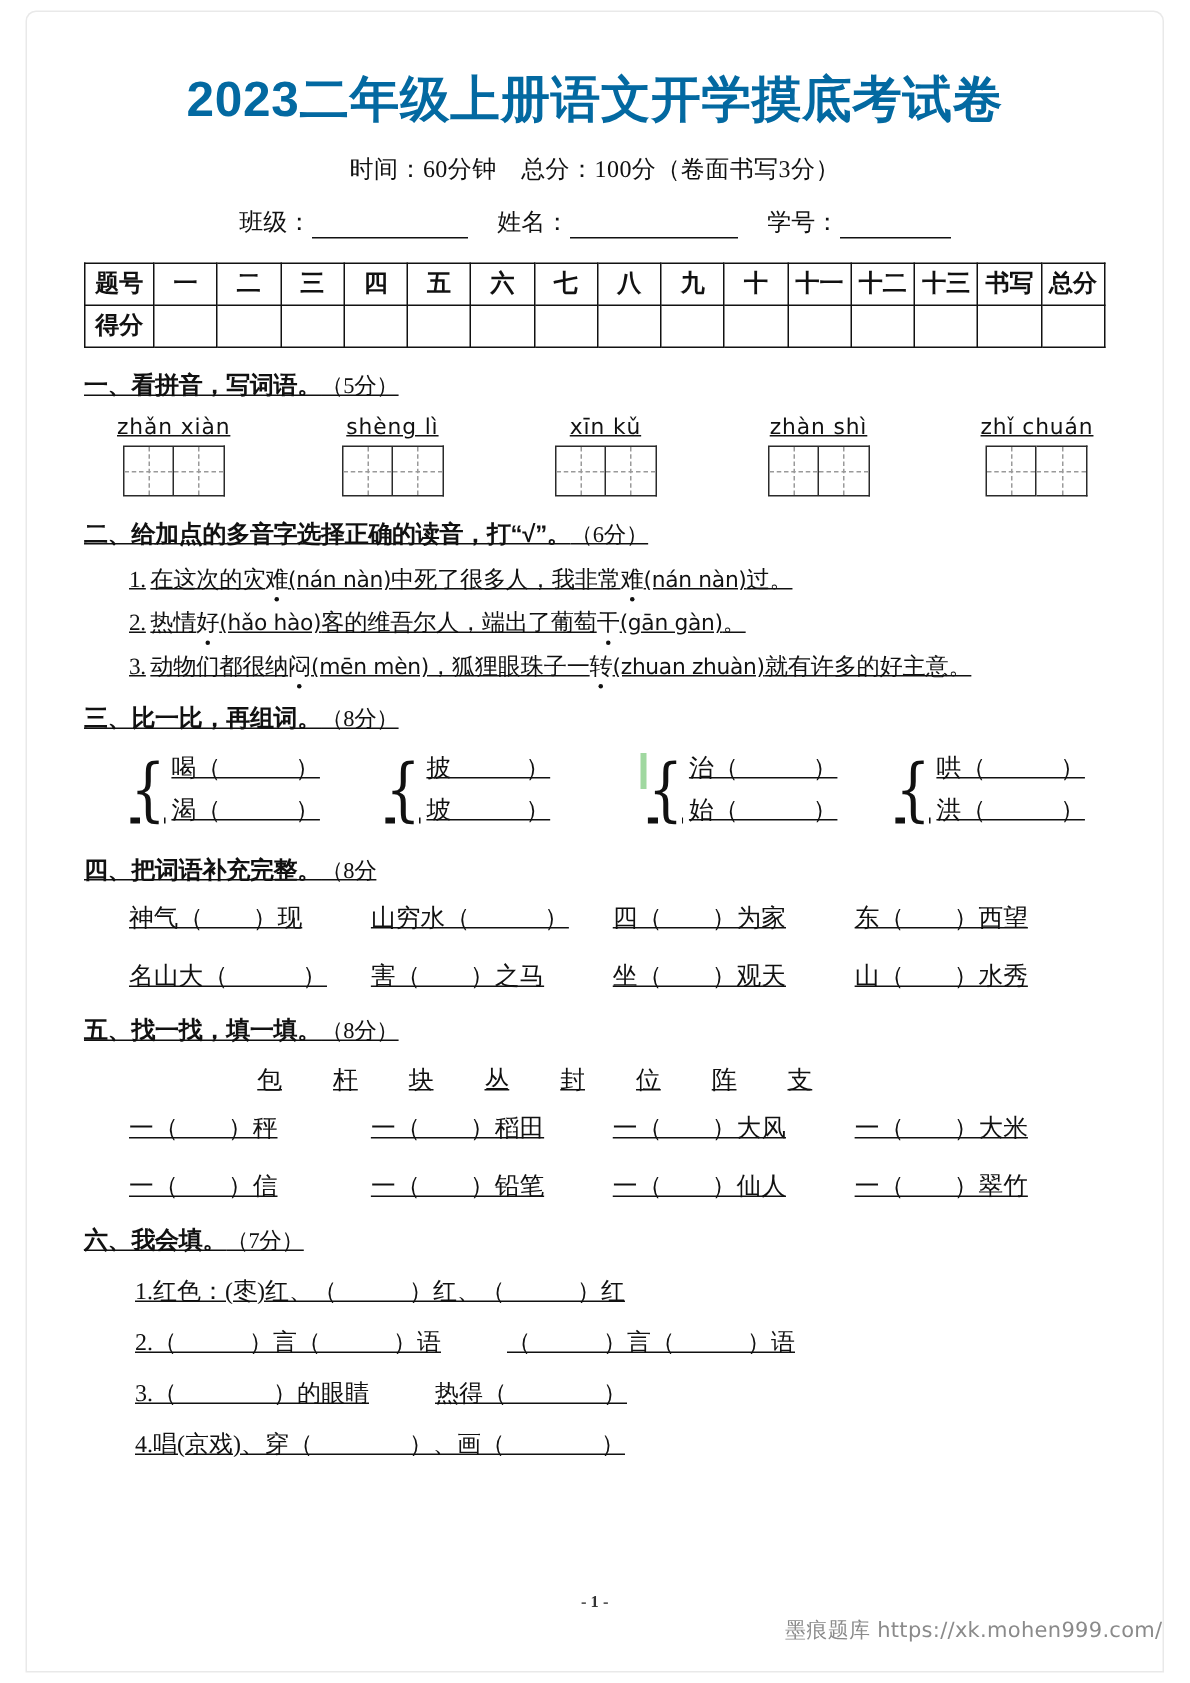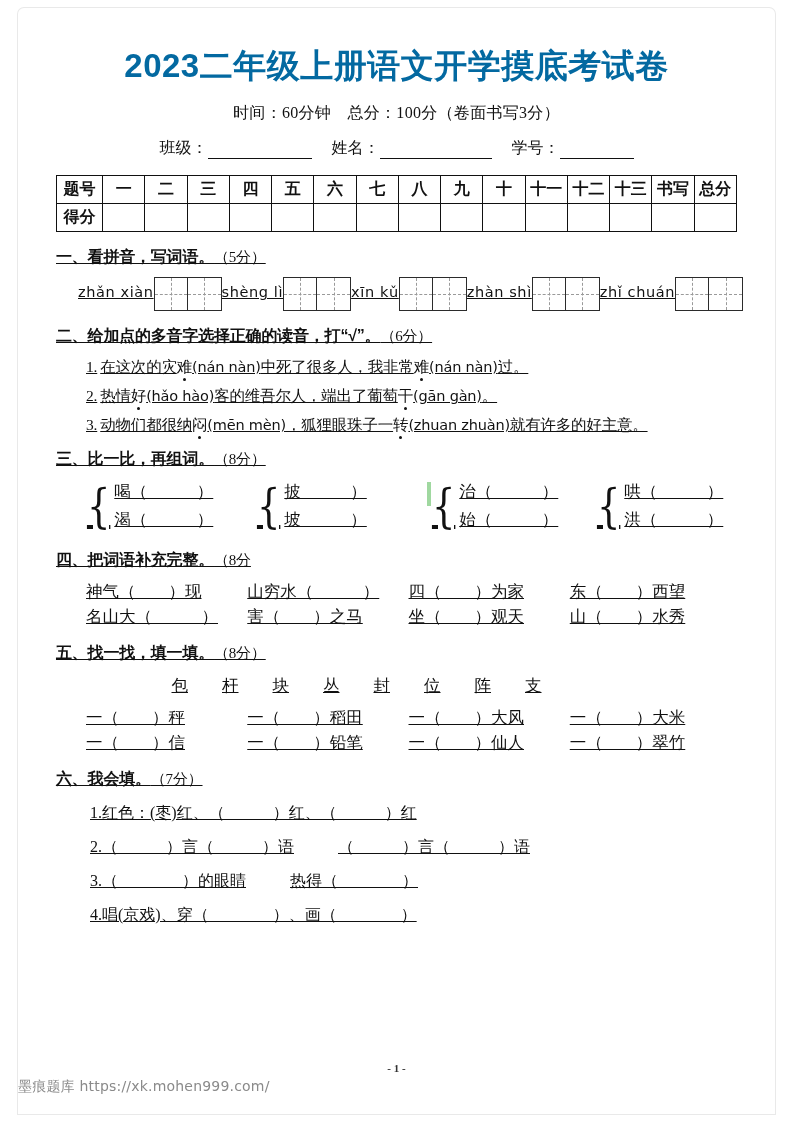--- a/index.html
+++ b/index.html
@@ -92,21 +92,21 @@
     font-size: 15px;
   }
 
   
   .pinyin-row {
     margin-top: 9px;
     display: flex;
     justify-content: space-between;
     padding: 0 8px 0 22px;
   }
-  .pycell { display: flex; flex-direction: row; align-items: center; }
+  .pycell { display: flex; flex-direction: column; align-items: center; }
   .pytext {
     font-family: "DejaVu Sans", sans-serif;
     font-size: 14.5px;
     letter-spacing: 0.6px;
     margin-bottom: 4px;
     white-space: nowrap;
   }
   .tzg { display: flex; }
   .tzg .cell {
     width: 34px; height: 34px;
@@ -183,21 +183,21 @@
     opacity: 0.85;
   }
 
   
   .grid4 {
     display: grid;
     grid-template-columns: 1fr 1fr 1fr 1fr;
     padding-left: 30px;
     padding-right: 6px;
     margin-top: 10px;
-    row-gap: 3px;
+    row-gap: 17px;
     font-size: 16.5px;
     white-space: nowrap;
   }
   .wordbank {
     display: flex;
     justify-content: center;
     gap: 34px;
     margin-top: 11px;
     font-size: 16.5px;
     padding-right: 120px;
@@ -218,21 +218,21 @@
     bottom: 40px;
     text-align: center;
     font-size: 11px;
     color: #333;
     font-weight: bold;
   }
   .watermark {
     position: absolute;
     left: 0; right: 0;
     bottom: 18px;
-    text-align: left;
+    text-align: right;
     font-family: "DejaVu Sans", sans-serif;
     font-size: 14px;
     color: #8a8a8a;
     letter-spacing: 0.2px;
   }
 </style>
 </head>
 <body>
 
 <div class="page">

